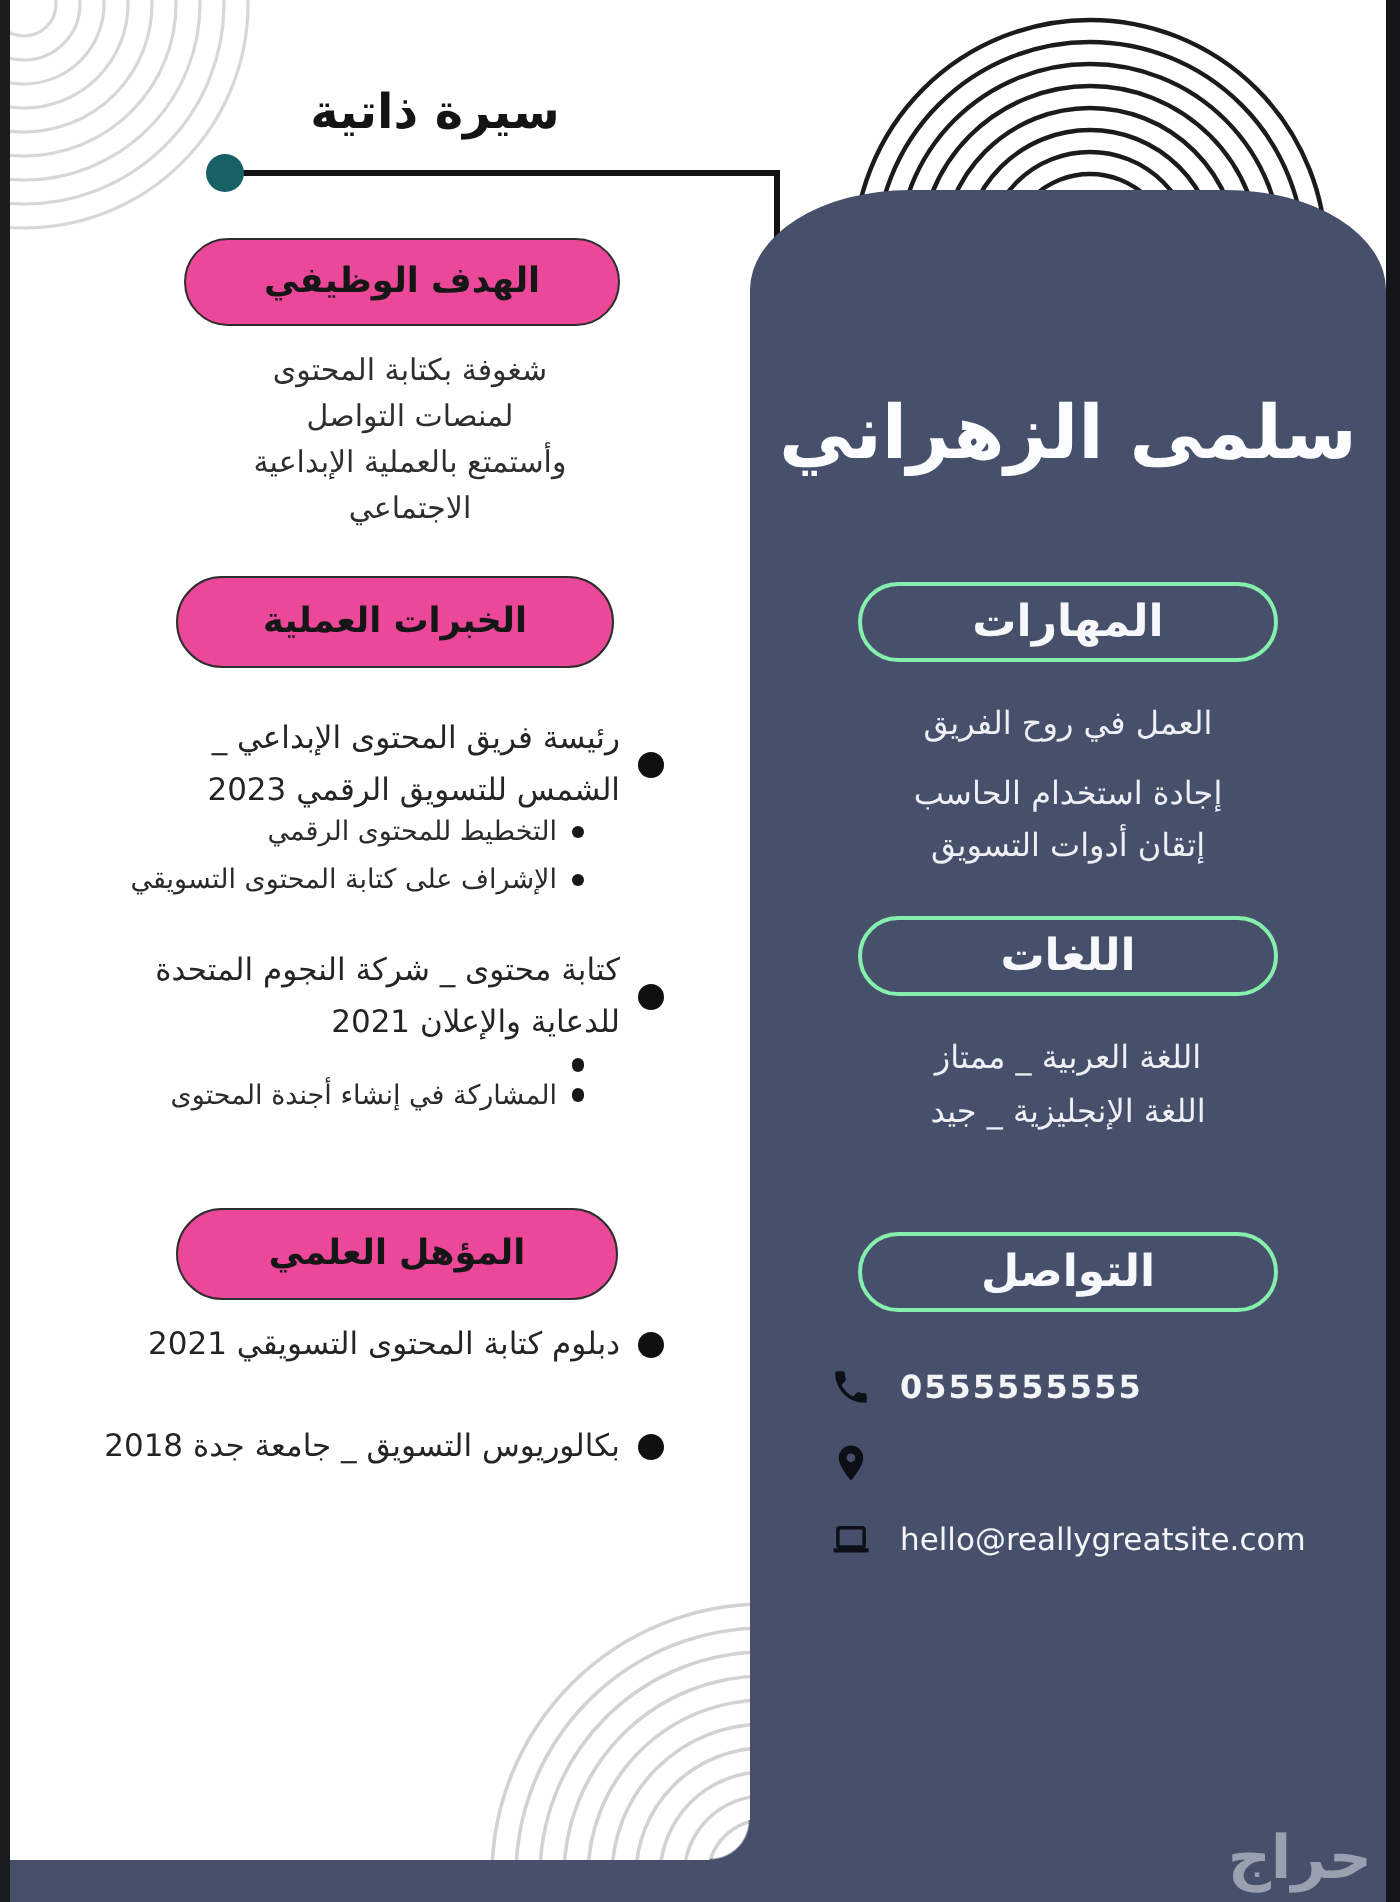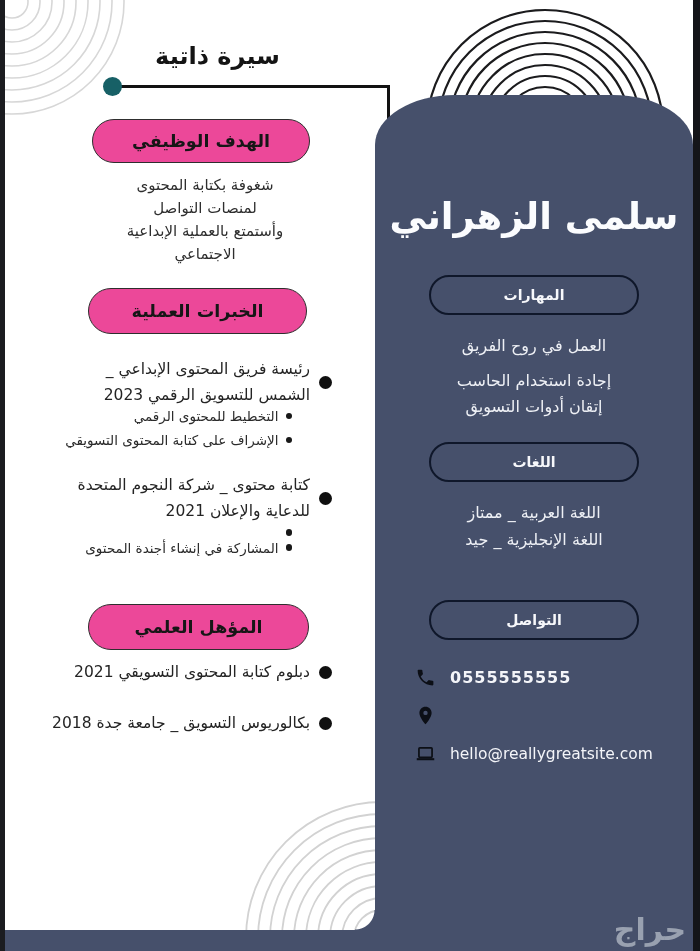--- a/index.html
+++ b/index.html
@@ -34,24 +34,24 @@
   .li-sub{position:absolute;left:40px;width:240px;direction:rtl;z-index:5;}
   .li-sub .row{display:flex;align-items:center;gap:7px;justify-content:flex-start;}
   .dot-sub{flex:0 0 auto;width:6.5px;height:6.5px;border-radius:50%;background:#181818;}
   .li-sub .txt{font-size:13.5px;line-height:24px;color:#2a2a2a;text-align:right;}
   .sub1{top:404px;right:auto;left:52px;width:240px;}
   
   .panel{position:absolute;left:375px;top:95px;width:318px;height:856px;background:#46506b;
     border-radius:80px 80px 0 0 / 50px 50px 0 0;z-index:20;color:#f2f4f8;
     display:flex;flex-direction:column;align-items:center;box-sizing:border-box;padding-top:98px;}
   .name{font-size:37px;font-weight:bold;color:#fbfcfe;line-height:48px;direction:rtl;
-    margin-bottom:34px;white-space:nowrap;}
-  .ppill{width:210px;height:40px;border:2px solid #0f172a;border-radius:21px;
+    margin-bottom:50px;white-space:nowrap;}
+  .ppill{width:210px;height:40px;border:2px solid #86efac;border-radius:21px;
     display:flex;align-items:center;justify-content:center;
-    font-size:14px;font-weight:bold;color:#f7f8fb;box-sizing:border-box;}
+    font-size:22px;font-weight:bold;color:#f7f8fb;box-sizing:border-box;}
   .skill-first{margin-top:18px;}
   .ptxt{direction:rtl;text-align:center;font-size:16px;line-height:26px;color:#eef0f5;}
   .skills-rest{margin-top:9px;margin-bottom:22px;}
   .lang-list{margin-top:17px;margin-bottom:47px;line-height:27px;}
   .contact{margin-top:27px;width:100%;box-sizing:border-box;padding-left:40px;direction:ltr;}
   .c-row{display:flex;align-items:center;gap:14px;margin-bottom:17px;}
   .c-icon{flex:0 0 auto;width:21px;height:21px;color:#0c0f16;}
   .c-icon svg{display:block;width:100%;height:100%;}
   .c-val{font-size:15.5px;color:#f4f5f9;}
   .c-phone{font-weight:bold;font-size:16px;letter-spacing:1px;}

